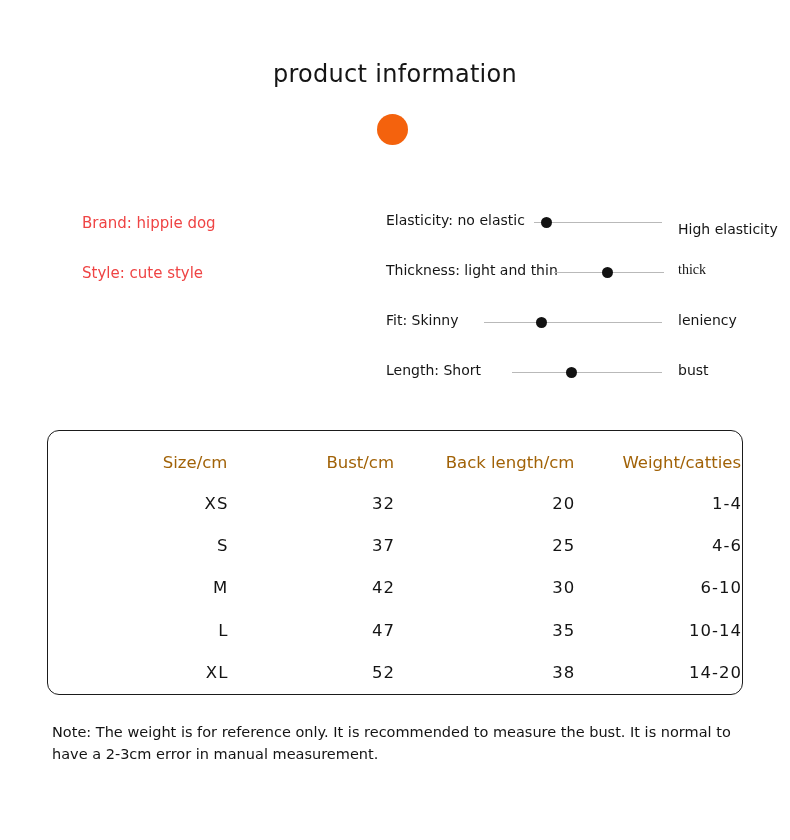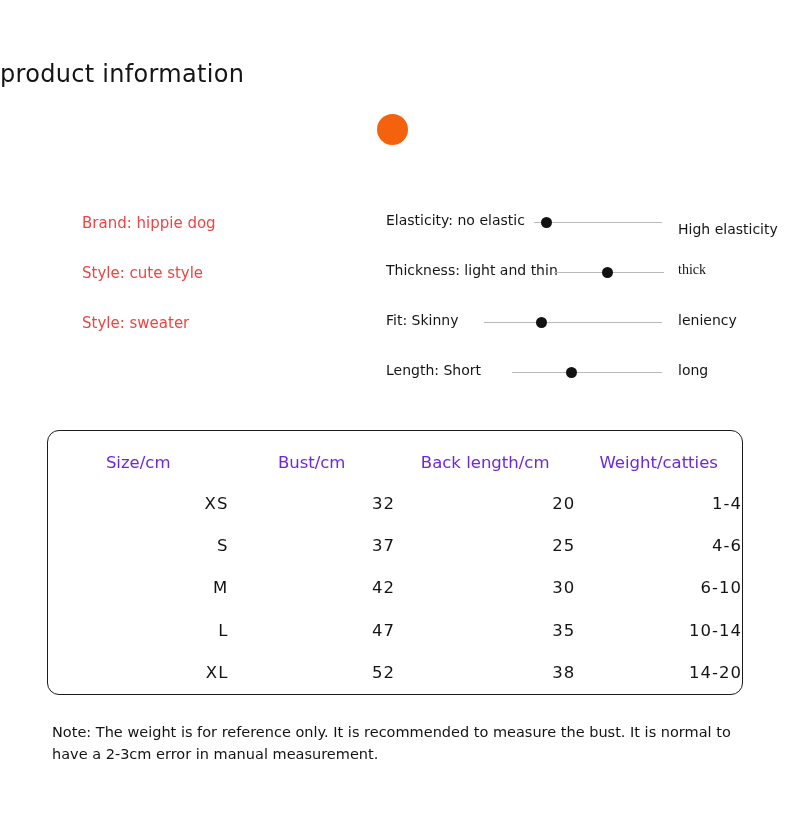--- a/index.html
+++ b/index.html
@@ -20,20 +20,21 @@
     width: 790px;
     height: 840px;
   }
 
   
   .title {
     position: absolute;
     top: 60px;
     left: 0;
     width: 790px;
+    text-align: center;
     font-size: 24px;
     font-weight: 400;
     letter-spacing: 0.3px;
     color: #151515;
   }
   .dot-accent {
     position: absolute;
     top: 114px;
     left: 377px;
     width: 31px;
@@ -131,24 +132,24 @@
   }
   .size-table table {
     width: 100%;
     height: 100%;
     border-collapse: collapse;
     table-layout: fixed;
   }
   .size-table th {
     font-size: 16.5px;
     font-weight: 400;
-    color: #6d28d9;
+    color: #a16207;
     padding-top: 22px;
     padding-bottom: 10px;
-    text-align: center;
+    text-align: right;
   }
   .size-table td {
     font-size: 16.5px;
     color: #141414;
     text-align: right;
     padding: 7px 0;
     letter-spacing: 1px;
   }
   .col-size  { width: 26%; }
   .col-bust  { width: 24%; }
@@ -171,21 +172,20 @@
 <body>
 
 <div class="page">
 
   <div class="title">product information</div>
   <div class="dot-accent"></div>
 
   <div class="attr-list">
     <div class="attr-row">Brand: hippie dog</div>
     <div class="attr-row">Style: cute style</div>
-    <div class="attr-row">Style: sweater</div>
   </div>
 
   <div class="sliders">
 
     <div class="slider-row r0">
       <span class="slider-label">Elasticity: no elastic</span>
       <span class="slider-track"></span>
       <span class="slider-knob"></span>
       <span class="slider-end two-line" style="width:70px;">High elasticity</span>
     </div>
@@ -201,21 +201,21 @@
       <span class="slider-label">Fit: Skinny</span>
       <span class="slider-track"></span>
       <span class="slider-knob"></span>
       <span class="slider-end">leniency</span>
     </div>
 
     <div class="slider-row r3">
       <span class="slider-label">Length: Short</span>
       <span class="slider-track"></span>
       <span class="slider-knob"></span>
-      <span class="slider-end">long</span>
+      <span class="slider-end">bust</span>
     </div>
 
   </div>
 
   <div class="size-table">
     <table>
       <thead>
         <tr>
           <th class="col-size">Size/cm</th>
           <th class="col-bust">Bust/cm</th>

